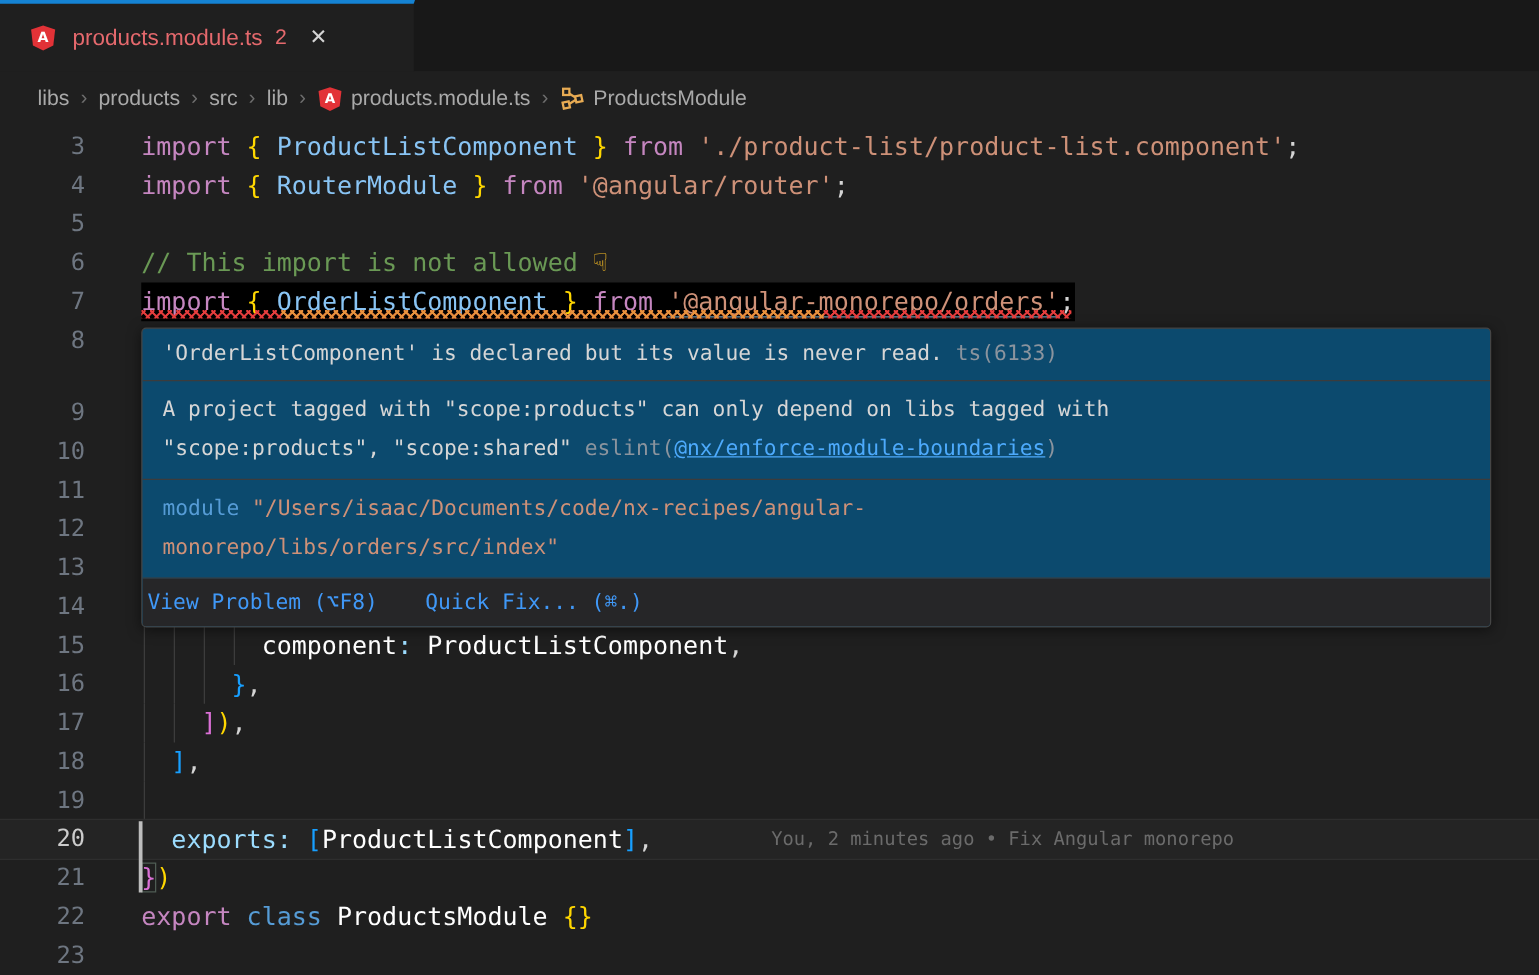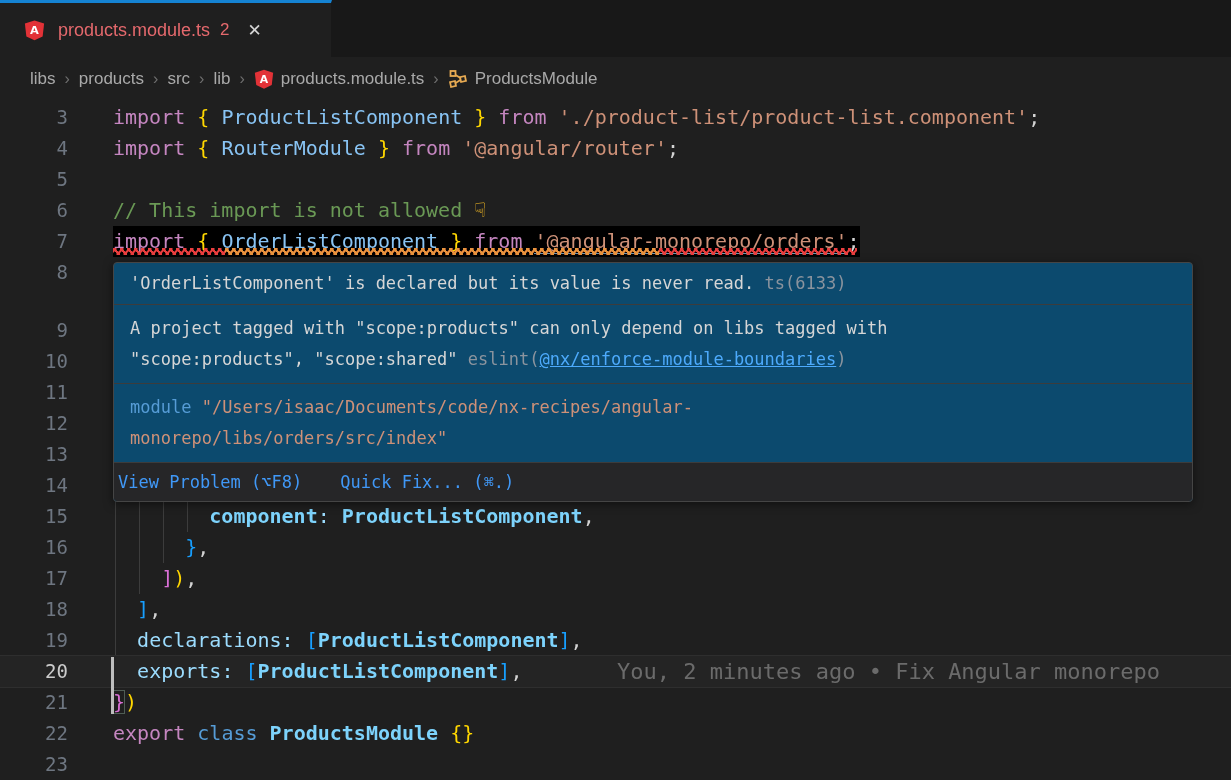--- a/index.html
+++ b/index.html
@@ -32,33 +32,33 @@
         font-family:"DejaVu Sans Mono",monospace; flex:none; cursor:pointer; }
   .line.current .ln { color:#cccccc; }
   .code { position:relative; margin-left:45px; flex:1; white-space:pre;
           font-family:"DejaVu Sans Mono",monospace; font-size:20px; color:#d4d4d4; }
   .guide { position:absolute; top:0; bottom:0; width:1px; background:#3c3c3c; }
   .tok-wrap { position:relative; display:inline-block; }
   .tok-wrap.hl { background:#000000; }
   .tk { white-space:pre; }
   .kw  { color:#C586C0; } .kw2 { color:#569CD6; }
   .id  { color:#89C4F4; } .prop{ color:#9CDCFE; }
-  .type{ color:#7dd3fc;font-weight:bold; } .str { color:#CE9178; }
+  .type{ color:#ffffff; } .str { color:#CE9178; }
   .com { color:#6A9955; } .pun { color:#d4d4d4; }
   .br1 { color:#FFD700; } .br2 { color:#DA70D6; } .br3 { color:#179FFF; }
   .emoji { color:#fbbf24; font-family:"DejaVu Sans",sans-serif; }
   .u { border-bottom:1px solid #6f95ad; }
   .boxed { outline:1px solid #4f5d54; outline-offset:-1px; }
   .squig { position:absolute; height:7px; bottom:2px;
            background-image:
              linear-gradient(45deg, transparent 42%, currentColor 42%, currentColor 58%, transparent 58%),
              linear-gradient(-45deg, transparent 42%, currentColor 42%, currentColor 58%, transparent 58%);
            background-size:7px 7px; background-position:0 0,3.5px 0; background-repeat:repeat-x; }
   .sq-red { color:#e93e3e; } .sq-orange { color:#e8a33d; opacity:.85; }
-  .blame { position:absolute; left:504px; top:0; color:#6b6b6b; font-size:22px; white-space:pre; }
+  .blame { position:absolute; left:504px; top:0; color:#6b6b6b; font-size:15px; white-space:pre; }
   .mod-bar { position:absolute; left:111px; top:557px; width:3px; height:57px; background:#bdbdbd; }
 
   
   .hover-popup { position:absolute; left:113px; top:162px; width:1080px; background:#0c4a6e;
                  border:1px solid #454545; border-radius:4px; box-shadow:0 2px 10px rgba(0,0,0,.5);
                  z-index:5; overflow:hidden; }
   .hp-sec { padding:8px 16px; border-bottom:1px solid #3c3c3c;
             font-family:"DejaVu Sans Mono",monospace; font-size:17px; line-height:31px; color:#d6d6d6; }
   .hp-sec.first { padding:6px 16px; line-height:29px; }
   .hp-dim { color:#8b949e; }
@@ -185,21 +185,21 @@
       <div class="line">
         <span class="ln">17</span>
         <span class="code"><span class="guide" style="left: 2px;"></span><span class="guide" style="left: 26.08px;"></span><span class="tok-wrap"><span class="tk pun">    </span><span class="tk br2">]</span><span class="tk br1">)</span><span class="tk pun">,</span></span></span>
       </div>
       <div class="line">
         <span class="ln">18</span>
         <span class="code"><span class="guide" style="left: 2px;"></span><span class="tok-wrap"><span class="tk pun">  </span><span class="tk br3">]</span><span class="tk pun">,</span></span></span>
       </div>
       <div class="line">
         <span class="ln">19</span>
-        <span class="code"><span class="guide" style="left: 2px;"></span><span class="tok-wrap"><span class="tk pun">  </span><span class="tk prop">declarations</span><span class="tk prop">: </span><span class="tk br3">[</span><span class="tk type">ProductListComponent</span><span class="tk br3">]</span><span class="tk pun">,</span></span></span>
+        <span class="code"><span class="guide" style="left: 2px;"></span></span>
       </div>
       <div class="line current">
         <span class="ln">20</span>
         <span class="code"><span class="tok-wrap"><span class="tk pun">  </span><span class="tk prop">exports</span><span class="tk prop">: </span><span class="tk br3">[</span><span class="tk type">ProductListComponent</span><span class="tk br3">]</span><span class="tk pun">,</span></span><span class="blame mono">You, 2 minutes ago • Fix Angular monorepo</span></span>
       </div>
       <div class="line">
         <span class="ln">21</span>
         <span class="code"><span class="tok-wrap"><span class="tk br2 boxed">}</span><span class="tk br1">)</span></span></span>
       </div>
       <div class="line">

